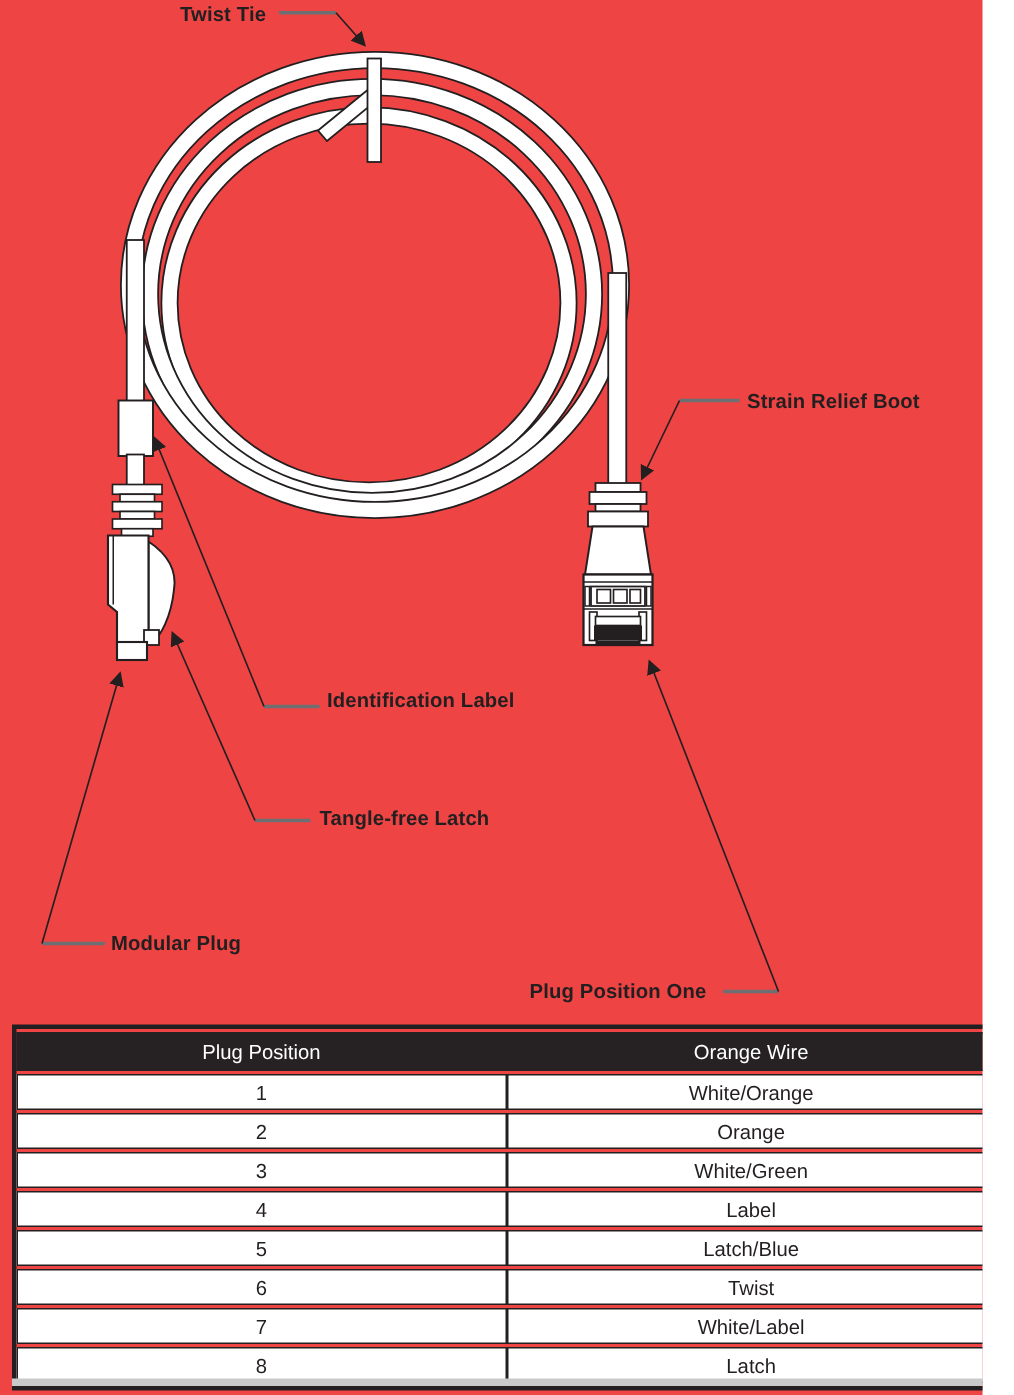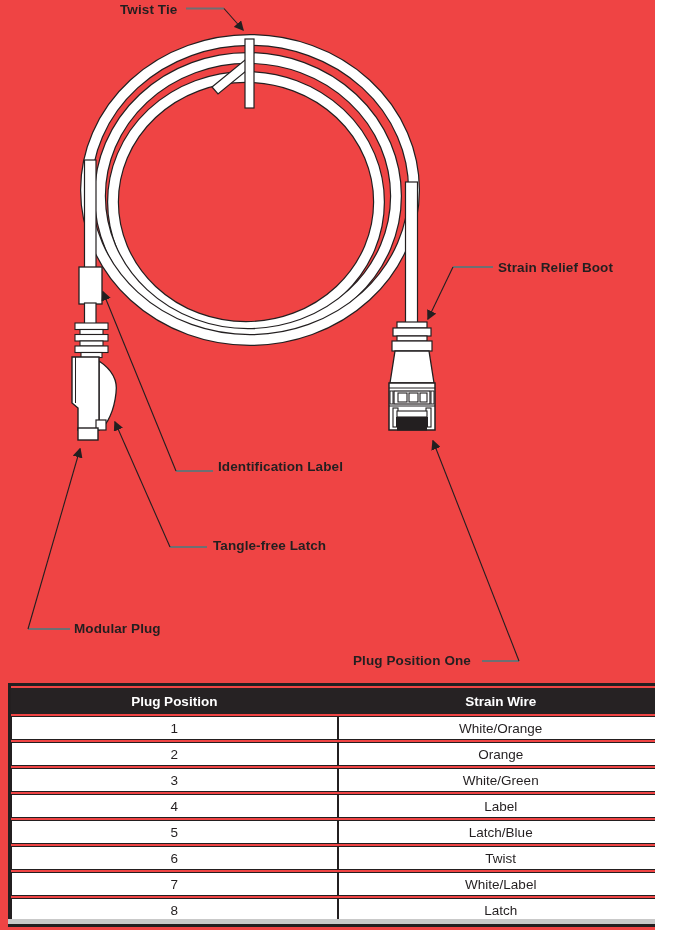--- a/index.html
+++ b/index.html
@@ -3,21 +3,21 @@
 <meta charset="utf-8">
 <style>
   html,body{margin:0;padding:0;background:#ffffff;}
   body{width:676px;height:930px;font-family:"Liberation Sans",sans-serif;}
   .page{position:relative;width:655px;height:930px;background:#ef4444;overflow:hidden;}
   svg.diagram{position:absolute;left:0;top:0;}
   svg text.callout{font-family:"Liberation Sans",sans-serif;font-weight:bold;font-size:13.5px;fill:#231f20;letter-spacing:.1px;}
   table.wiring{position:absolute;left:8px;top:683px;width:659px;table-layout:fixed;
     border-collapse:separate;border-spacing:0 2px;border:3px solid #231f20;
     font-size:13.5px;color:#231f20;}
-  table.wiring th{background:#262223;color:#ffffff;font-weight:bold;font-size:13.5px;
+  table.wiring th{background:#262223;color:#ffffff;font-weight:normal;font-size:13.5px;
     height:22px;border:1px solid #262223;text-align:center;}
   table.wiring td{border:1.6px solid #231f20;height:20px;text-align:center;background:#fff;}
   .footer-rule{position:absolute;left:8px;top:919px;width:660px;height:5px;background:#c9c9c9;}
 </style>
 </head>
 <body>
 
 <div class="page">
 
   <svg class="diagram" width="676" height="680" viewBox="0 0 676 680">
@@ -111,21 +111,21 @@
     <text class="callout" x="218" y="471">Identification Label</text>
     <text class="callout" x="213" y="550">Tangle-free Latch</text>
     <text class="callout" x="74" y="633">Modular Plug</text>
     <text class="callout" x="353" y="665">Plug Position One</text>
   </svg>
 
   <table class="wiring">
     <thead>
       <tr>
         <th>Plug Position</th>
-        <th>Strain Wire</th>
+        <th>Orange Wire</th>
       </tr>
     </thead>
     <tbody>
       <tr>
         <td>1</td>
         <td>White/Orange</td>
       </tr>
       <tr>
         <td>2</td>
         <td>Orange</td>

